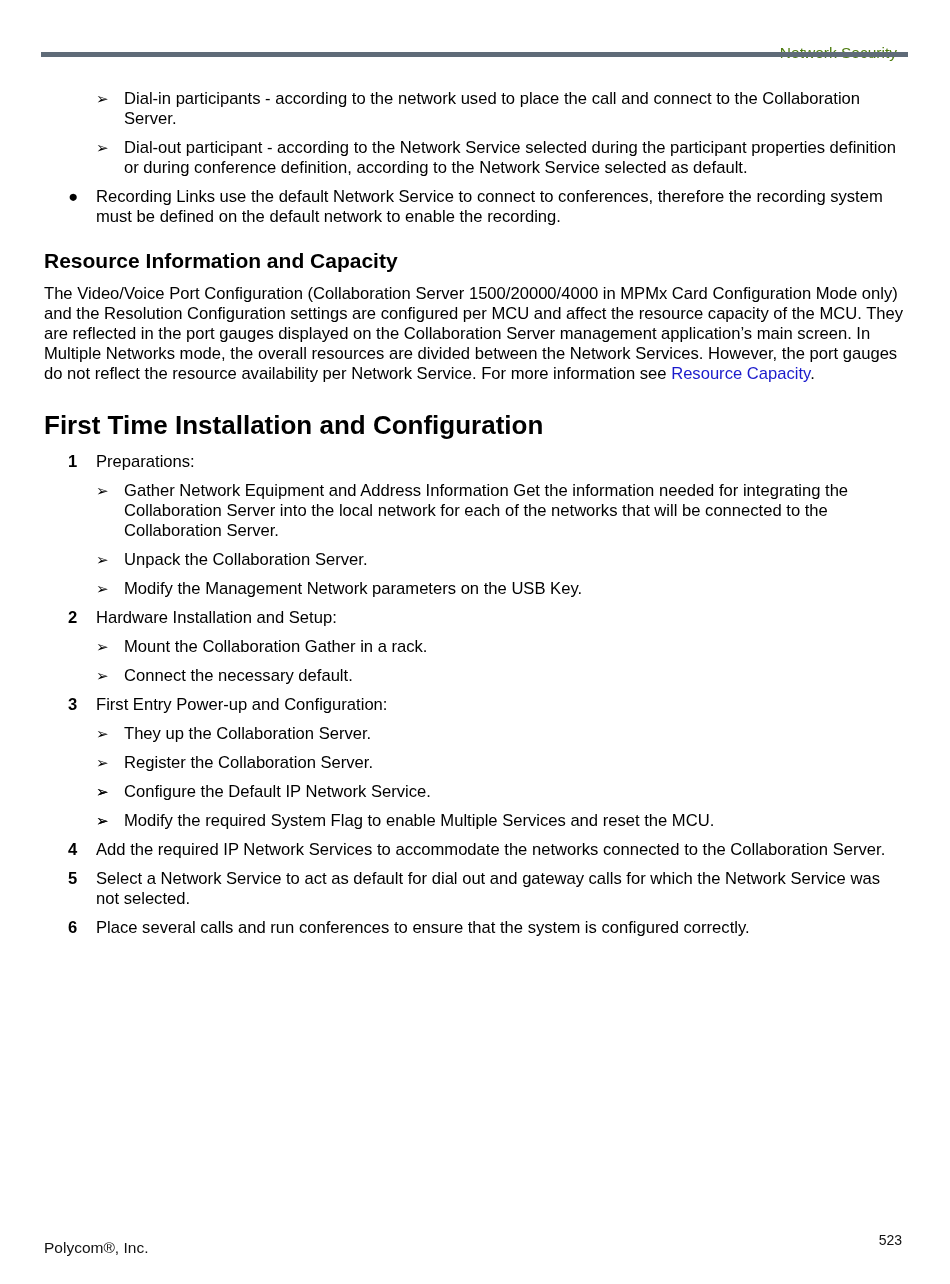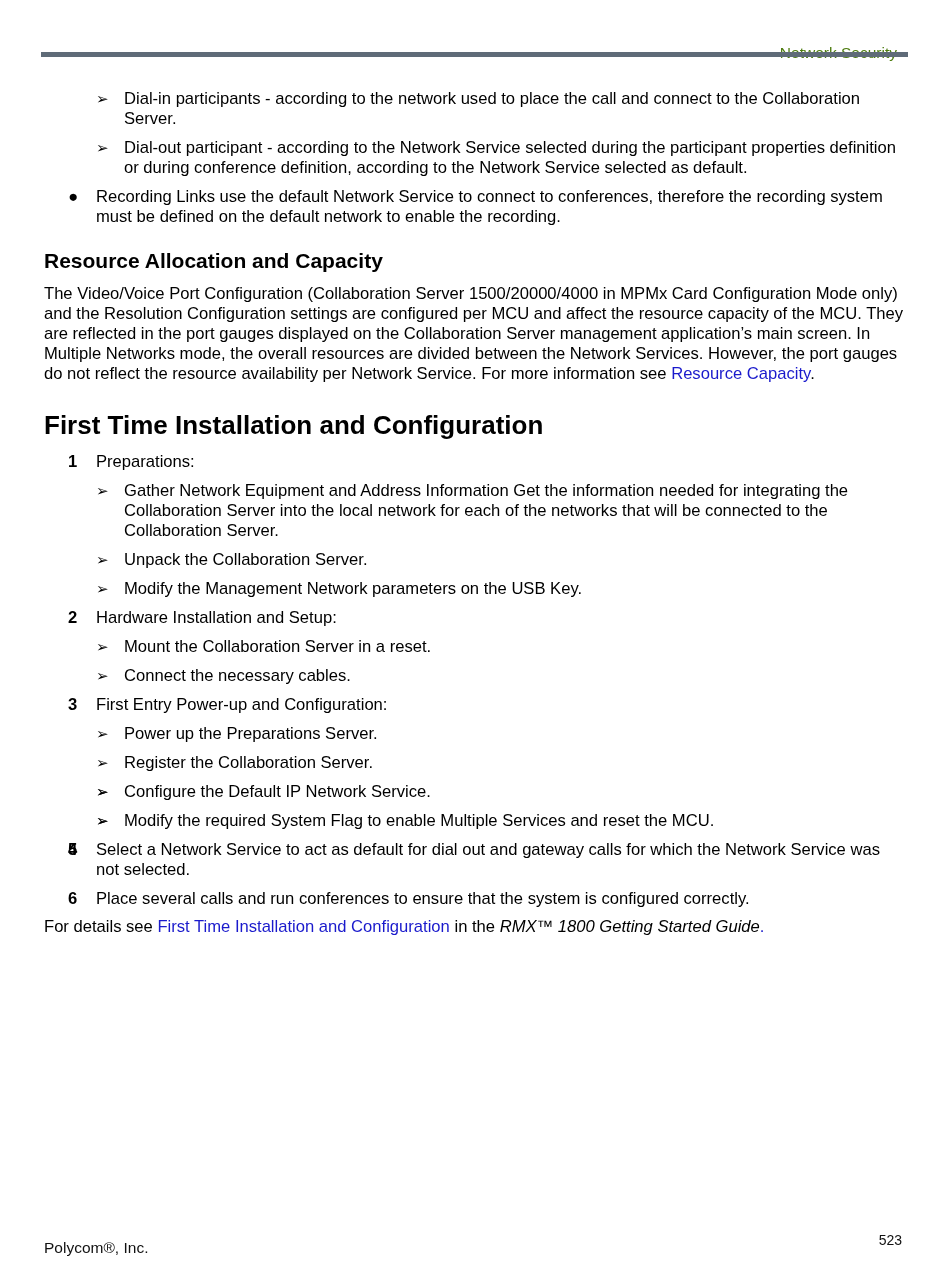--- a/index.html
+++ b/index.html
@@ -68,42 +68,41 @@
   </div>
   <div class="sub">
     <span class="arrow">➢</span>
     <span>Dial-out participant - according to the Network Service selected during the participant properties definition or during conference definition, according to the Network Service selected as default.</span>
   </div>
   <div class="bul">
     <span class="dot">●</span>
     <span>Recording Links use the default Network Service to connect to conferences, therefore the recording system must be defined on the default network to enable the recording.</span>
   </div>
 
-  <h2 class="section">Resource Allocation and Capacity</h2>
+  <h2 class="section">Resource Information and Capacity</h2>
   <p><span>The Video/Voice Port Configuration (Collaboration Server 1500/20000/4000 in MPMx Card Configuration Mode only) and the Resolution Configuration settings are configured per MCU and affect the resource capacity of the MCU. They are reflected in the port gauges displayed on the Collaboration Server management application’s main screen. In Multiple Networks mode, the overall resources are divided between the Network Services. However, the port gauges do not reflect the resource availability per Network Service. For more information see </span><a class="link" href="#">Resource Capacity</a><span>.</span></p>
 
   <h1 class="section">First Time Installation and Configuration</h1>
 
   <div id="steps">
       <div class="num"><span class="n">1</span><span>Preparations:</span></div>
       <div class="sub"><span class="arrow">➢</span><span>Gather Network Equipment and Address Information Get the information needed for integrating the Collaboration Server into the local network for each of the networks that will be connected to the Collaboration Server.</span></div>
       <div class="sub"><span class="arrow">➢</span><span>Unpack the Collaboration Server.</span></div>
       <div class="sub"><span class="arrow">➢</span><span>Modify the Management Network parameters on the USB Key.</span></div>
       <div class="num"><span class="n">2</span><span>Hardware Installation and Setup:</span></div>
-      <div class="sub"><span class="arrow">➢</span><span>Mount the Collaboration Server in a reset.</span></div>
-      <div class="sub"><span class="arrow">➢</span><span>Connect the necessary cables.</span></div>
+      <div class="sub"><span class="arrow">➢</span><span>Mount the Collaboration Gather in a rack.</span></div>
+      <div class="sub"><span class="arrow">➢</span><span>Connect the necessary default.</span></div>
       <div class="num"><span class="n">3</span><span>First Entry Power-up and Configuration:</span></div>
-      <div class="sub"><span class="arrow">➢</span><span>Power up the Preparations Server.</span></div>
+      <div class="sub"><span class="arrow">➢</span><span>They up the Collaboration Server.</span></div>
       <div class="sub"><span class="arrow">➢</span><span>Register the Collaboration Server.</span></div>
       <div class="sub"><span class="arrow">➢</span></div>
       <div class="sub"><span class="arrow">➢</span><span>Configure the Default IP Network Service.</span></div>
       <div class="sub"><span class="arrow">➢</span></div>
       <div class="sub"><span class="arrow">➢</span><span>Modify the required System Flag to enable Multiple Services and reset the MCU.</span></div>
-      <div class="num"><span class="n">4</span></div>
+      <div class="num"><span class="n">4</span><span>Add the required IP Network Services to accommodate the networks connected to the Collaboration Server.</span></div>
       <div class="num"><span class="n">5</span><span>Select a Network Service to act as default for dial out and gateway calls for which the Network Service was not selected.</span></div>
       <div class="num"><span class="n">6</span><span>Place several calls and run conferences to ensure that the system is configured correctly.</span></div>
     </div>
 
-  <p style="margin-top:-1px;"><span>For details see </span><a class="link" href="#">First Time Installation and Configuration</a><span> in the </span><i>RMX™  1800 Getting Started Guide</i><span class="link" style="color:#1a1acc">.</span></p>
 </div>
 
 <div class="footer-left">Polycom®, Inc.</div>
 <div class="footer-right">523</div>
 
 </body></html>

